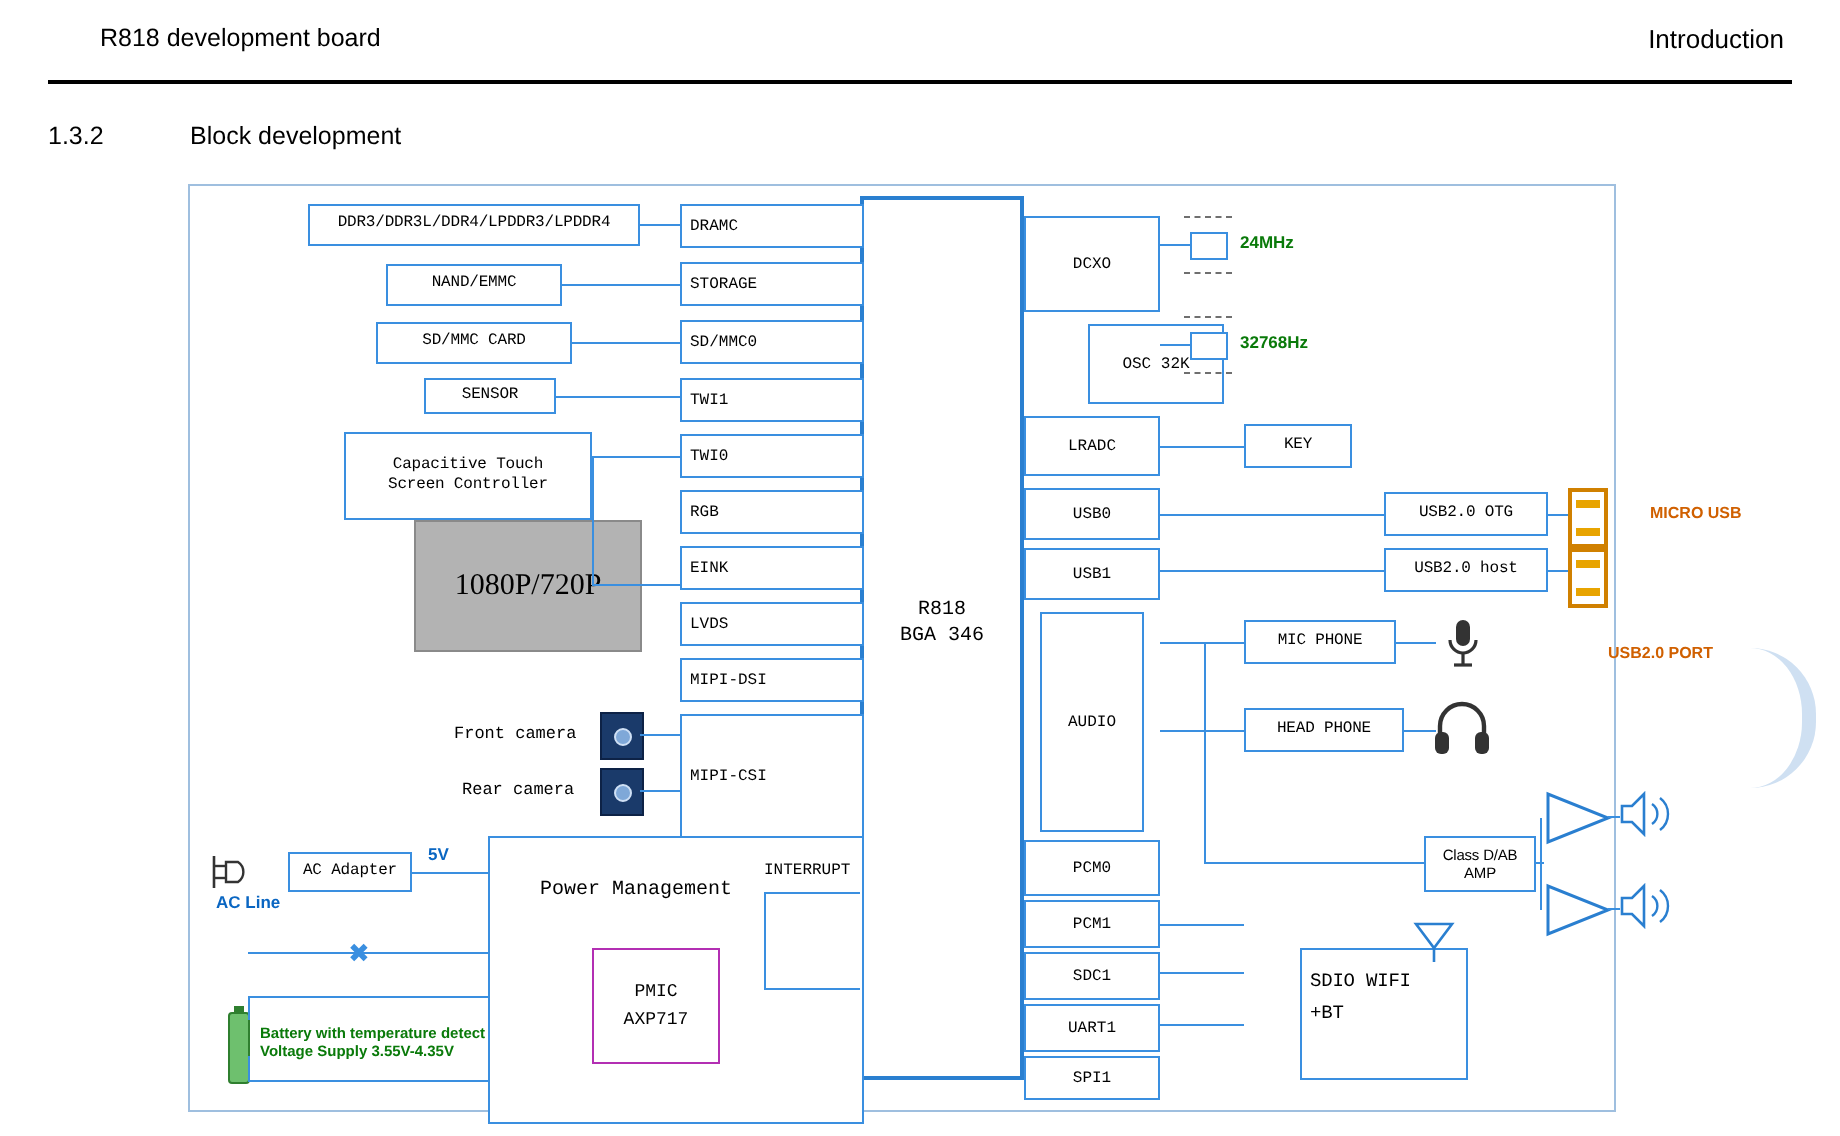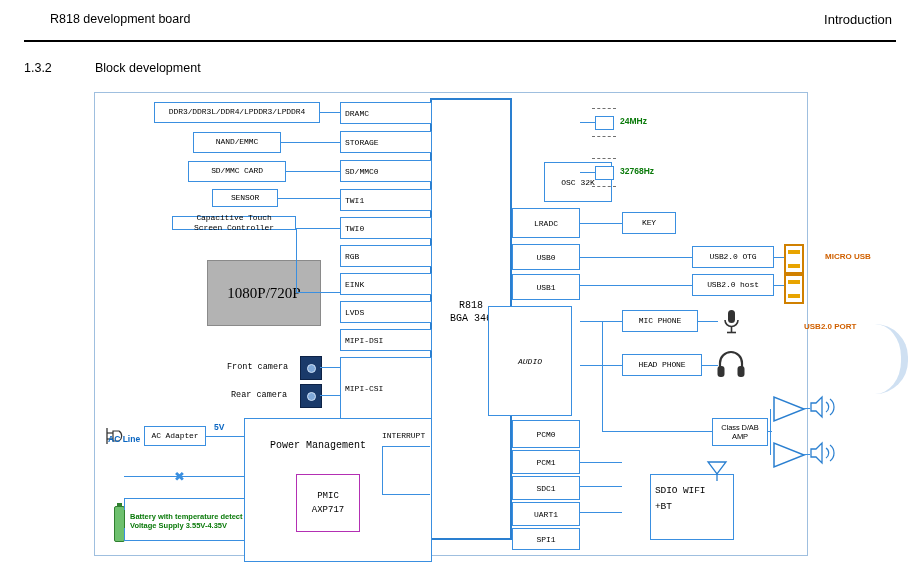--- a/index.html
+++ b/index.html
@@ -142,36 +142,37 @@
   <div class="pin" style="left:248px;top:101px;width:92px;height:22px;">TWI1</div>
   <div class="pin" style="left:248px;top:129px;width:92px;height:22px;">TWI0</div>
   <div class="pin" style="left:248px;top:157px;width:92px;height:22px;">RGB</div>
   <div class="pin" style="left:248px;top:185px;width:92px;height:22px;">EINK</div>
   <div class="pin" style="left:248px;top:213px;width:92px;height:22px;">LVDS</div>
   <div class="pin" style="left:248px;top:241px;width:92px;height:22px;">MIPI-DSI</div>
   <div class="pin" style="left:248px;top:269px;width:92px;height:62px;">MIPI-CSI</div>
   <div class="pin" style="left:248px;top:337px;width:92px;height:42px;">NMI</div>
   <div class="pin" style="left:248px;top:385px;width:92px;height:44px;">TWI</div>
 
+  <div class="pin" style="left:420px;top:20px;width:68px;height:48px;justify-content:center;padding-left:0;">DCXO</div>
   <div class="pin" style="left:420px;top:74px;width:68px;height:40px;justify-content:center;padding-left:0;margin-left:32px;">OSC 32K</div>
   <div class="pin" style="left:420px;top:120px;width:68px;height:30px;justify-content:center;padding-left:0;">LRADC</div>
   <div class="pin" style="left:420px;top:156px;width:68px;height:26px;justify-content:center;padding-left:0;">USB0</div>
   <div class="pin" style="left:420px;top:186px;width:68px;height:26px;justify-content:center;padding-left:0;">USB1</div>
-  <div class="pin" style="left:396px;top:218px;width:84px;height:110px;justify-content:center;padding-left:0;font-style:italic;">AUDIO</div>
+  <div class="pin" style="left:428px;top:218px;width:52px;height:110px;justify-content:center;padding-left:0;">AUDIO</div>
   <div class="pin" style="left:420px;top:332px;width:68px;height:28px;justify-content:center;padding-left:0;">PCM0</div>
   <div class="pin" style="left:420px;top:362px;width:68px;height:24px;justify-content:center;padding-left:0;">PCM1</div>
   <div class="pin" style="left:420px;top:388px;width:68px;height:24px;justify-content:center;padding-left:0;">SDC1</div>
   <div class="pin" style="left:420px;top:414px;width:68px;height:24px;justify-content:center;padding-left:0;">UART1</div>
   <div class="pin" style="left:420px;top:440px;width:68px;height:22px;justify-content:center;padding-left:0;">SPI1</div>
 
   <div class="box mono" style="left:62px;top:14px;width:166px;height:21px;">DDR3/DDR3L/DDR4/LPDDR3/LPDDR4</div>
   <div class="box mono" style="left:101px;top:44px;width:88px;height:21px;">NAND/EMMC</div>
   <div class="box mono" style="left:96px;top:73px;width:98px;height:21px;">SD/MMC CARD</div>
   <div class="box mono" style="left:120px;top:101px;width:66px;height:18px;">SENSOR</div>
-  <div class="box mono" style="left:80px;top:128px;width:124px;height:14px;line-height:1.25;">
+  <div class="box mono" style="left:80px;top:128px;width:124px;height:44px;line-height:1.25;">
     <span>Capacitive Touch<br>Screen Controller</span>
   </div>
 
   <div class="screen" style="left:115px;top:172px;width:112px;height:64px;">1080P/720P</div>
 
   <div class="cam" style="left:208px;top:268px;width:20px;height:22px;">
       <span class="lens"></span>
     </div>
   <div class="cam" style="left:208px;top:296px;width:20px;height:22px;">
       <span class="lens"></span>
@@ -312,21 +313,21 @@
 
   <div class="box mono" style="left:52px;top:338px;width:62px;height:20px;">AC Adapter</div>
   <div class="plug" style="left:12px;top:336px;">
     <svg width="26" height="24" viewBox="0 0 26 24">
       <path d="M3 4 v16" stroke="#333" stroke-width="1.3" fill="none"></path>
       <path d="M9 7 h6 a6 6 0 0 1 0 10 h-6 z" fill="#fff" stroke="#333" stroke-width="1.2"></path>
       <line x1="3" y1="9" x2="9" y2="9" stroke="#333" stroke-width="1.2"></line>
       <line x1="3" y1="15" x2="9" y2="15" stroke="#333" stroke-width="1.2"></line>
     </svg>
   </div>
-  <div class="lbl-bold" style="left:16px;top:346px;color:#0a66c2;">AC Line</div>
+  <div class="lbl-bold" style="left:16px;top:358px;color:#0a66c2;">AC Line</div>
   <div class="lbl-bold" style="left:122px;top:334px;color:#0a66c2;">5V</div>
   <div class="ln lnh" style="left:114px;top:348px;width:38px;"></div>
 
   <div class="batt" style="left:22px;top:418px;"></div>
   <div class="greenlbl" style="left:38px;top:424px;width:160px;">
     Battery with temperature detect<br>Voltage Supply 3.55V-4.35V
   </div>
   <div class="ln lnh" style="left:32px;top:410px;width:120px;"></div>
   <div class="ln lnv" style="left:32px;top:410px;height:12px;"></div>
   <div class="ln lnh" style="left:32px;top:452px;width:120px;"></div>

